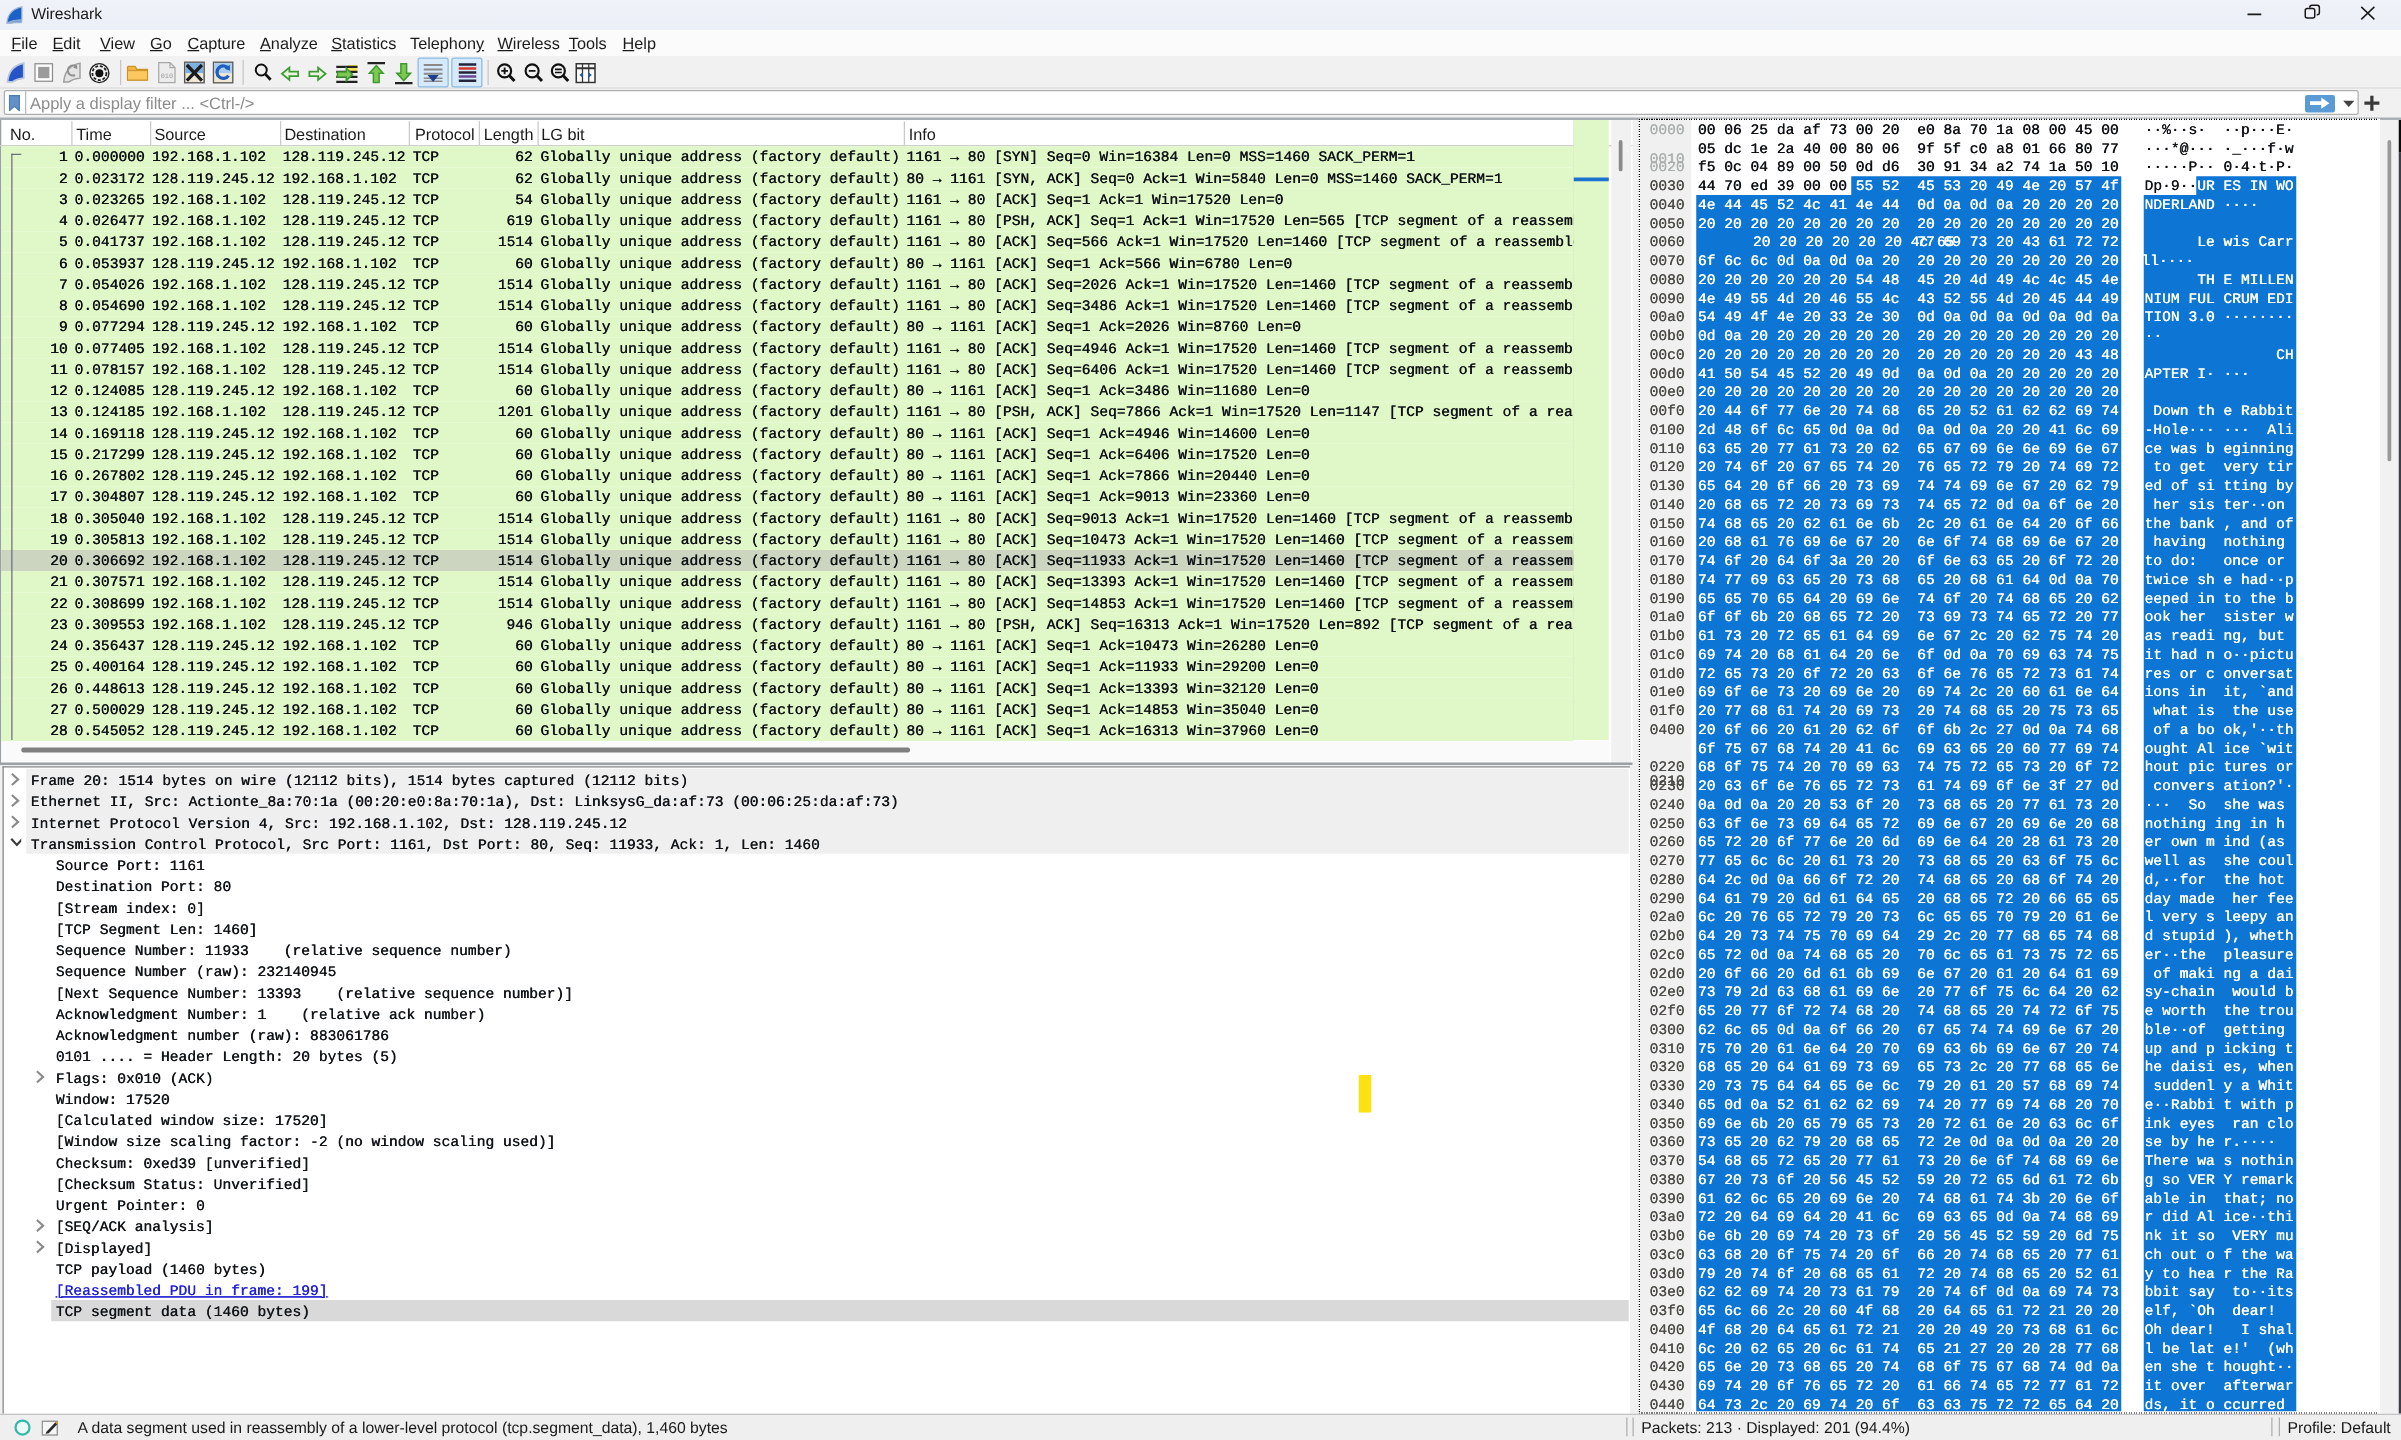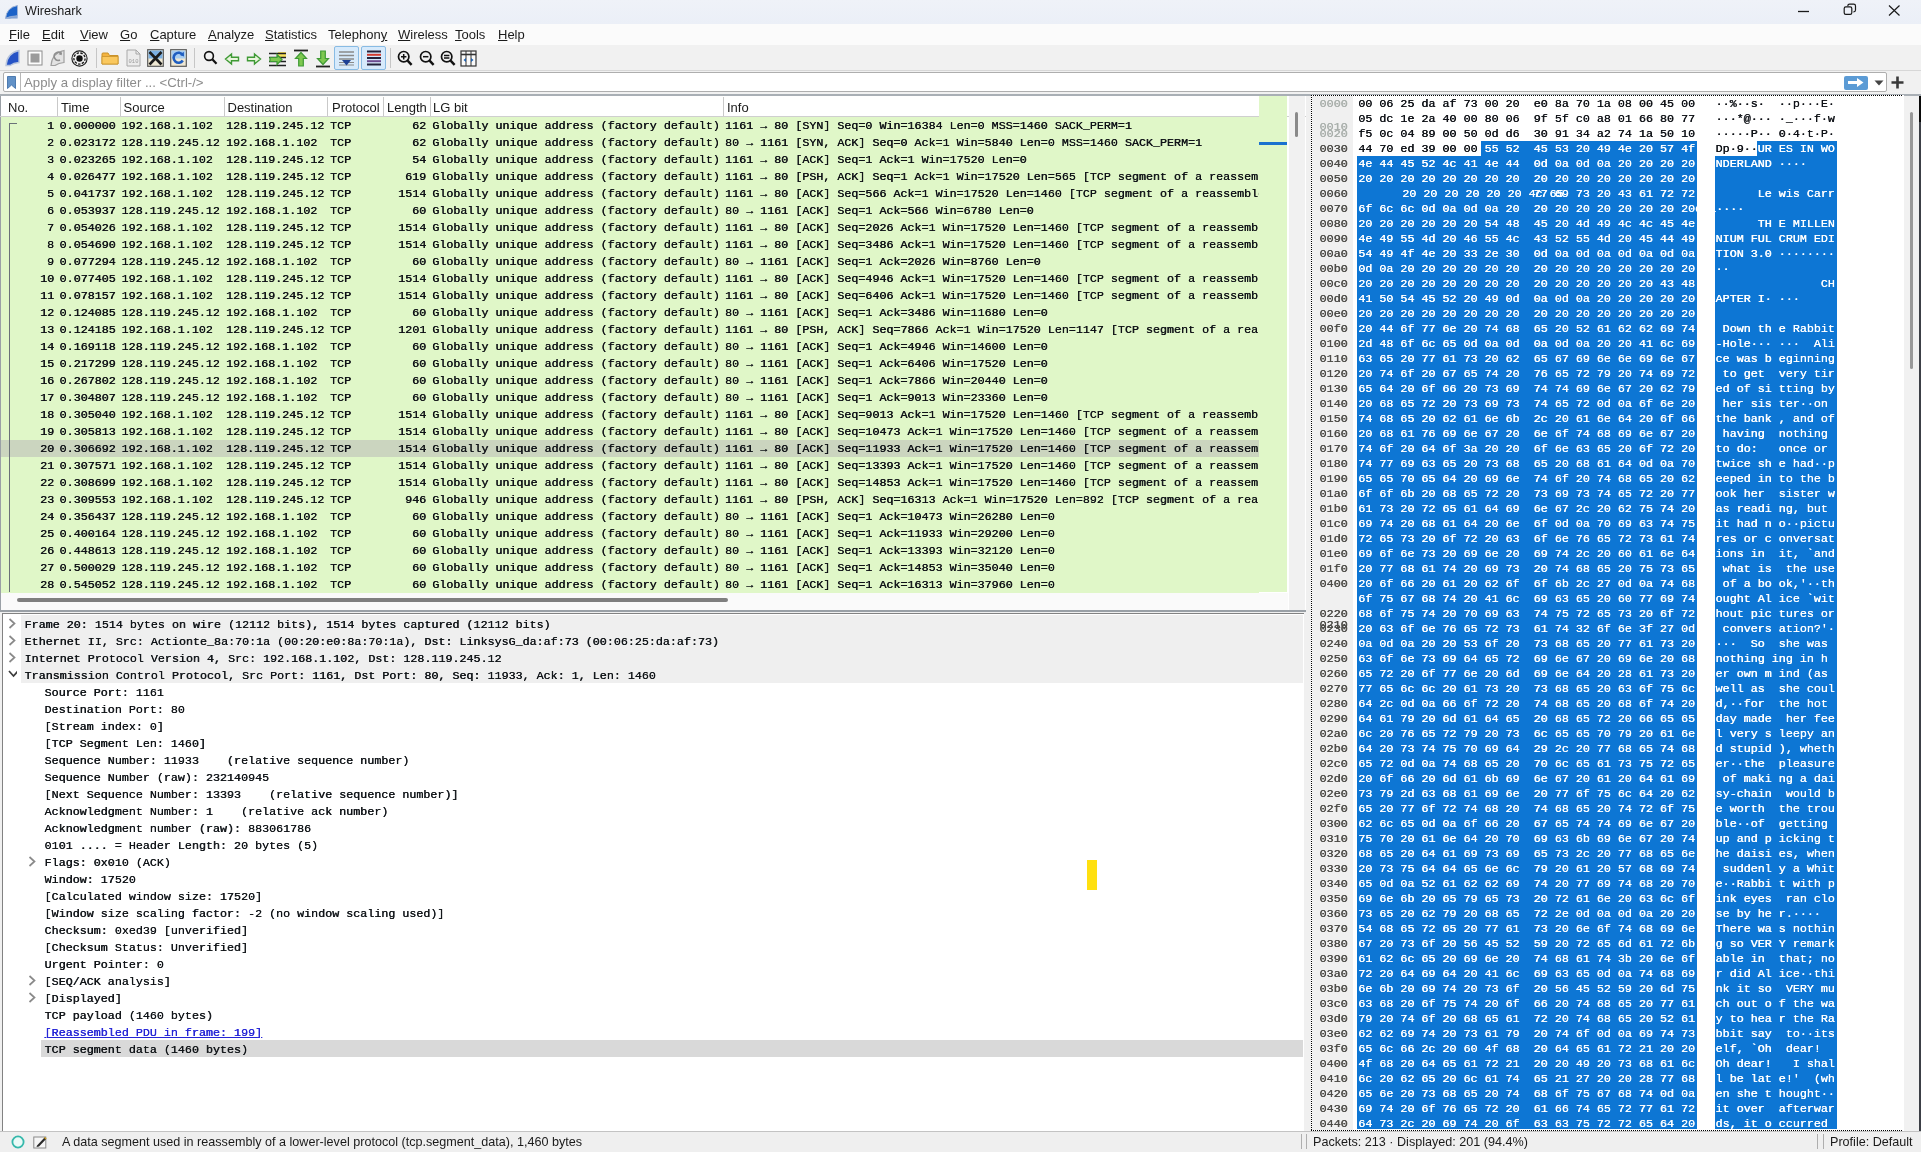--- a/index.html
+++ b/index.html
@@ -543,21 +543,21 @@
 <div class="mono abs" style="left:52.200000000000045px;top:75.55px;color:#fff;">20 20 20 20 20 20 20 20</div>
 <div class="mono abs" style="left:227.5999999999999px;top:75.55px;color:#fff;">20 20 20 20 20 20 20 20</div>
 <div class="mono abs" style="left:409.5px;top:75.55px;color:#fff;">                 </div>
 <div class="mono abs" style="left:13.5px;top:90.55px;color:#4c4b47;">0060</div>
 <div class="mono abs" style="left:52.200000000000045px;top:90.55px;color:#fff;padding-left:44px;">20 20 20 20 20 20 4c 65</div>
 <div class="mono abs" style="left:227.5999999999999px;top:90.55px;color:#fff;">77 69 73 20 43 61 72 72</div>
 <div class="mono abs" style="left:409.5px;top:90.55px;color:#fff;">      Le wis Carr</div>
 <div class="mono abs" style="left:13.5px;top:105.55px;color:#4c4b47;">0070</div>
 <div class="mono abs" style="left:52.200000000000045px;top:105.55px;color:#fff;">6f 6c 6c 0d 0a 0d 0a 20</div>
 <div class="mono abs" style="left:227.5999999999999px;top:105.55px;color:#fff;">20 20 20 20 20 20 20 20</div>
-<div class="mono abs" style="left:389px;top:105.55px;color:#fff;text-align:center;">oll····          </div>
+<div class="mono abs" style="left:400px;top:105.55px;color:#fff;text-align:center;">oll····          </div>
 <div class="mono abs" style="left:13.5px;top:120.55px;color:#4c4b47;">0080</div>
 <div class="mono abs" style="left:52.200000000000045px;top:120.55px;color:#fff;">20 20 20 20 20 20 54 48</div>
 <div class="mono abs" style="left:227.5999999999999px;top:120.55px;color:#fff;">45 20 4d 49 4c 4c 45 4e</div>
 <div class="mono abs" style="left:409.5px;top:120.55px;color:#fff;">      TH E MILLEN</div>
 <div class="mono abs" style="left:13.5px;top:135.55px;color:#4c4b47;">0090</div>
 <div class="mono abs" style="left:52.200000000000045px;top:135.55px;color:#fff;">4e 49 55 4d 20 46 55 4c</div>
 <div class="mono abs" style="left:227.5999999999999px;top:135.55px;color:#fff;">43 52 55 4d 20 45 44 49</div>
 <div class="mono abs" style="left:409.5px;top:135.55px;color:#fff;">NIUM FUL CRUM EDI</div>
 <div class="mono abs" style="left:13.5px;top:150.55px;color:#4c4b47;">00a0</div>
 <div class="mono abs" style="left:52.200000000000045px;top:150.55px;color:#fff;">54 49 4f 4e 20 33 2e 30</div>
@@ -654,21 +654,21 @@
 <div class="mono abs" style="left:13.5px;top:522px;color:#4c4b47;text-align:center;">0210</div>
 <div class="mono abs" style="left:52.200000000000045px;top:495.55px;color:#fff;">6f 75 67 68 74 20 41 6c</div>
 <div class="mono abs" style="left:227.5999999999999px;top:495.55px;color:#fff;">69 63 65 20 60 77 69 74</div>
 <div class="mono abs" style="left:409.5px;top:495.55px;color:#fff;">ought Al ice `wit</div>
 <div class="mono abs" style="left:13.5px;top:510.55px;color:#4c4b47;">0220</div>
 <div class="mono abs" style="left:52.200000000000045px;top:510.55px;color:#fff;">68 6f 75 74 20 70 69 63</div>
 <div class="mono abs" style="left:227.5999999999999px;top:510.55px;color:#fff;">74 75 72 65 73 20 6f 72</div>
 <div class="mono abs" style="left:409.5px;top:510.55px;color:#fff;">hout pic tures or</div>
 <div class="mono abs" style="left:13.5px;top:525.55px;color:#4c4b47;">0230</div>
 <div class="mono abs" style="left:52.200000000000045px;top:525.55px;color:#fff;">20 63 6f 6e 76 65 72 73</div>
-<div class="mono abs" style="left:227.5999999999999px;top:525.55px;color:#fff;">61 74 32 6f 6e 3f 27 0d</div>
+<div class="mono abs" style="left:227.5999999999999px;top:525.55px;color:#fff;">61 74 69 6f 6e 3f 27 0d</div>
 <div class="mono abs" style="left:409.5px;top:525.55px;color:#fff;"> convers ation?'·</div>
 <div class="mono abs" style="left:13.5px;top:540.55px;color:#4c4b47;">0240</div>
 <div class="mono abs" style="left:52.200000000000045px;top:540.55px;color:#fff;">0a 0d 0a 20 20 53 6f 20</div>
 <div class="mono abs" style="left:227.5999999999999px;top:540.55px;color:#fff;">73 68 65 20 77 61 73 20</div>
 <div class="mono abs" style="left:409.5px;top:540.55px;color:#fff;">···  So  she was </div>
 <div class="mono abs" style="left:13.5px;top:555.55px;color:#4c4b47;">0250</div>
 <div class="mono abs" style="left:52.200000000000045px;top:555.55px;color:#fff;">63 6f 6e 73 69 64 65 72</div>
 <div class="mono abs" style="left:227.5999999999999px;top:555.55px;color:#fff;">69 6e 67 20 69 6e 20 68</div>
 <div class="mono abs" style="left:409.5px;top:555.55px;color:#fff;">nothing ing in h</div>
 <div class="mono abs" style="left:13.5px;top:570.55px;color:#4c4b47;">0260</div>

